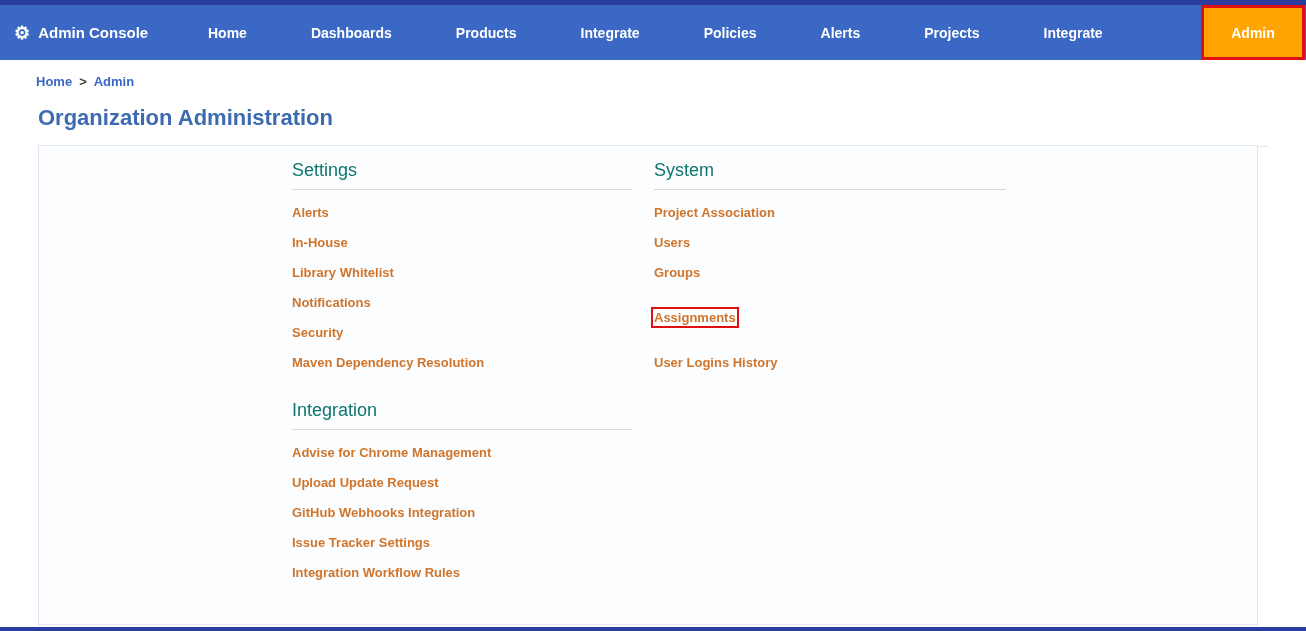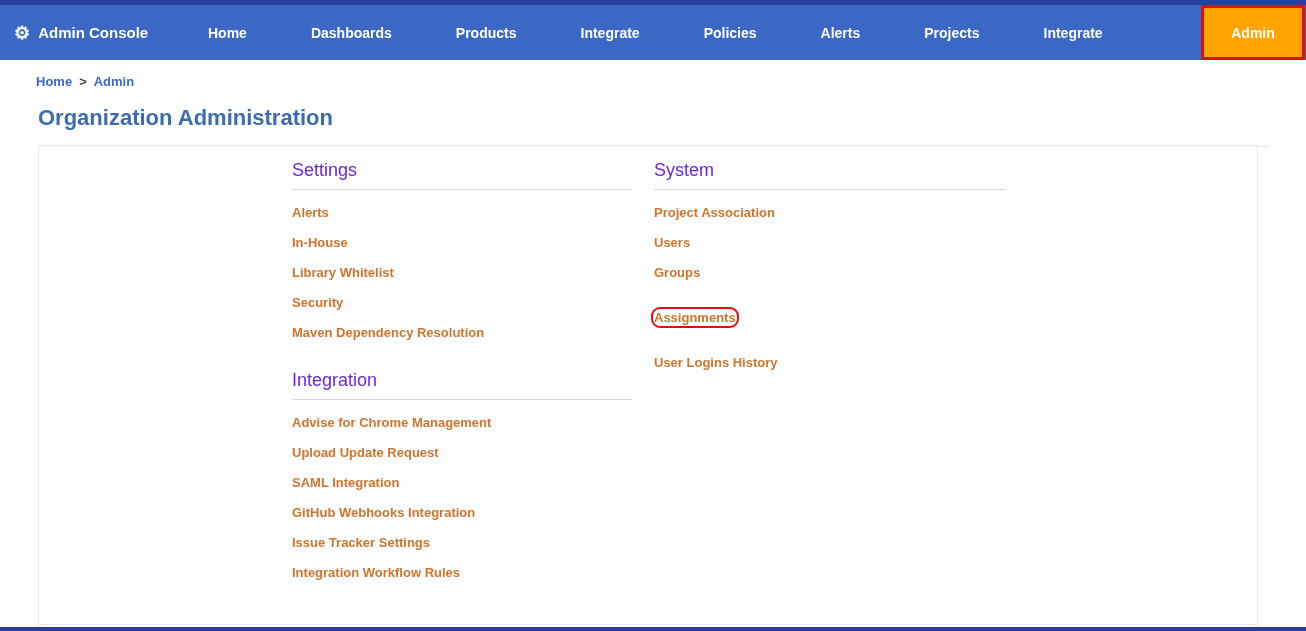--- a/index.html
+++ b/index.html
@@ -105,39 +105,38 @@
     background: #fbfdff;
     border: 1px solid #e1e8f2;
   }
   .col { position: absolute; top: 14px; }
   .col-left { left: 253px; width: 340px; }
   .col-right { left: 615px; width: 352px; }
   .section + .section { margin-top: 30px; }
   .section-title {
     margin: 0 0 10px 0;
     padding-bottom: 8px;
-    color: #6d28d9;
+    color: #0f766e;
     font-size: 18px;
     font-weight: 500;
     border-bottom: 1px solid #d8d8d8;
   }
   .links a {
     display: block;
     margin: 15px 0;
     color: #d0752b;
     font-size: 13px;
     font-weight: bold;
     text-decoration: none;
     cursor: pointer;
   }
   .links a.annotated {
     display: inline-block;
     outline: 2px solid #e01010;
     outline-offset: 1px;
-    border-radius: 6px;
   }
 </style>
 </head>
 <body>
 
 <div class="edge-strip edge-top"></div>
 
 <header class="topbar">
   <div class="brand">
     <span class="gear">⚙</span>
@@ -167,31 +166,31 @@
 
 <main class="panel">
 
   <div class="col col-left">
     <section class="section">
       <h2 class="section-title">Settings</h2>
       <div class="links">
         <a>Alerts</a>
         <a>In-House</a>
         <a>Library Whitelist</a>
+        <a>Notifications</a>
         <a>Security</a>
         <a>Maven Dependency Resolution</a>
       </div>
     </section>
 
     <section class="section">
       <h2 class="section-title">Integration</h2>
       <div class="links">
         <a>Advise for Chrome Management</a>
         <a>Upload Update Request</a>
-        <a>SAML Integration</a>
         <a>GitHub Webhooks Integration</a>
         <a>Issue Tracker Settings</a>
         <a>Integration Workflow Rules</a>
       </div>
     </section>
   </div>
 
   <div class="col col-right">
     <section class="section">
       <h2 class="section-title">System</h2>

